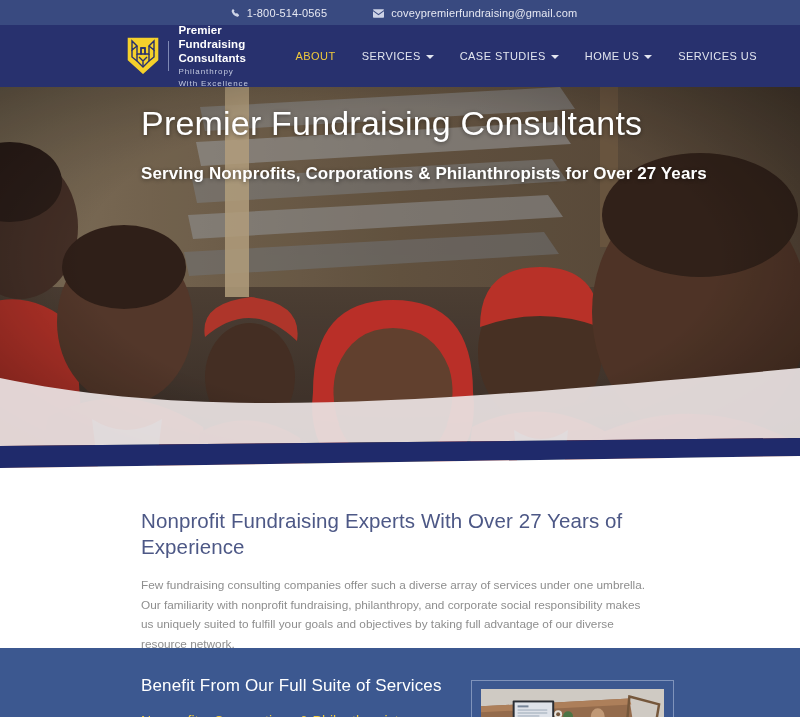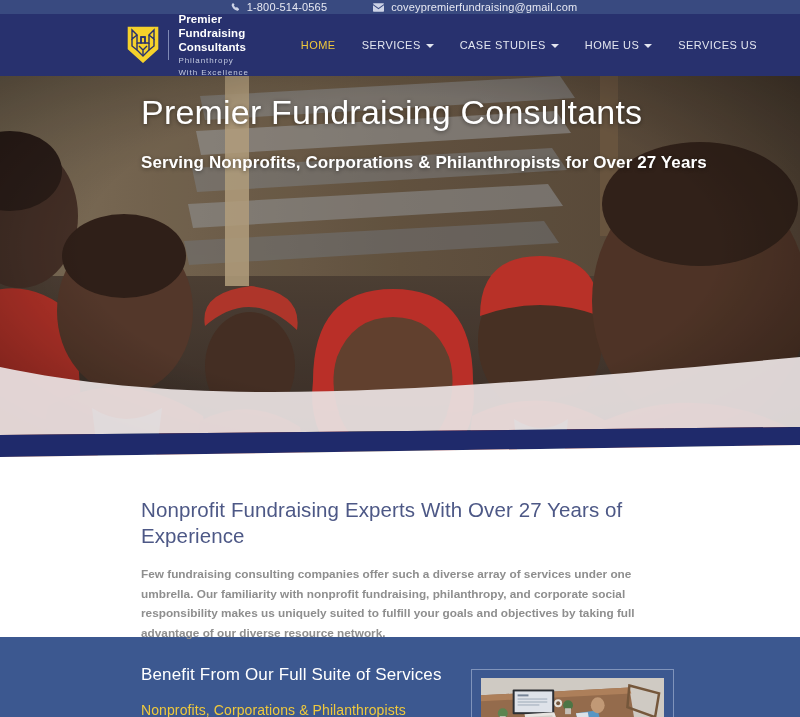--- a/index.html
+++ b/index.html
@@ -7,21 +7,21 @@
   body {
     font-family:"Liberation Sans", sans-serif;
     background:#ffffff;
     -webkit-font-smoothing:antialiased;
   }
 
   .page { position:relative; width:800px; height:717px; overflow:hidden; }
 
   
   .topbar {
-    height:14px; background:#394a80;
+    height:25px; background:#394a80;
     display:flex; align-items:center; justify-content:center; gap:46px;padding-left:8px;
   }
   .topbar-item { display:flex; align-items:center; gap:7px; }
   .topbar-text {
     color:#e6e8f2; font-size:11px; letter-spacing:.15px;
   }
   .tb-icon { display:block; }
 
   
   .header {
@@ -80,21 +80,20 @@
 
   
   .intro { background:#fff; padding:38px 103px 0 141px; height:178px; }
   .intro-h2 {
     color:#4d5886; font-size:20.5px; font-weight:400; letter-spacing:.1px;
     line-height:26px;
   }
   .intro-p {
     color:#8e8e8e; font-size:11.8px; line-height:19.5px; margin-top:16px;
     max-width:512px;
-    font-weight:bold;
   }
 
   
   .services {
     background:#3c5890; padding:28px 126px 0 141px;
     height:155px; display:flex; gap:24px;
   }
   .svc-left { flex:1 1 auto; max-width:330px; }
   .svc-h3 {
     color:#ffffff; font-size:17px; font-weight:400; letter-spacing:.15px;
@@ -152,21 +151,21 @@
         </svg>
       </span>
       <span class="brand-divider"></span>
       <span class="brand-text">
         <span class="brand-name">Premier Fundraising Consultants</span>
         <span class="brand-tag">Philanthropy With Excellence</span>
       </span>
     </div>
     <nav class="nav" id="main-nav">
         <div class="nav-item active">
-          <span>HOME</span>
+          <span>ABOUT</span>
         </div>
         <div class="nav-item">
           <span>SERVICES</span>
           <span class="caret"></span>
         </div>
         <div class="nav-item">
           <span>CASE STUDIES</span>
           <span class="caret"></span>
         </div>
         <div class="nav-item">

